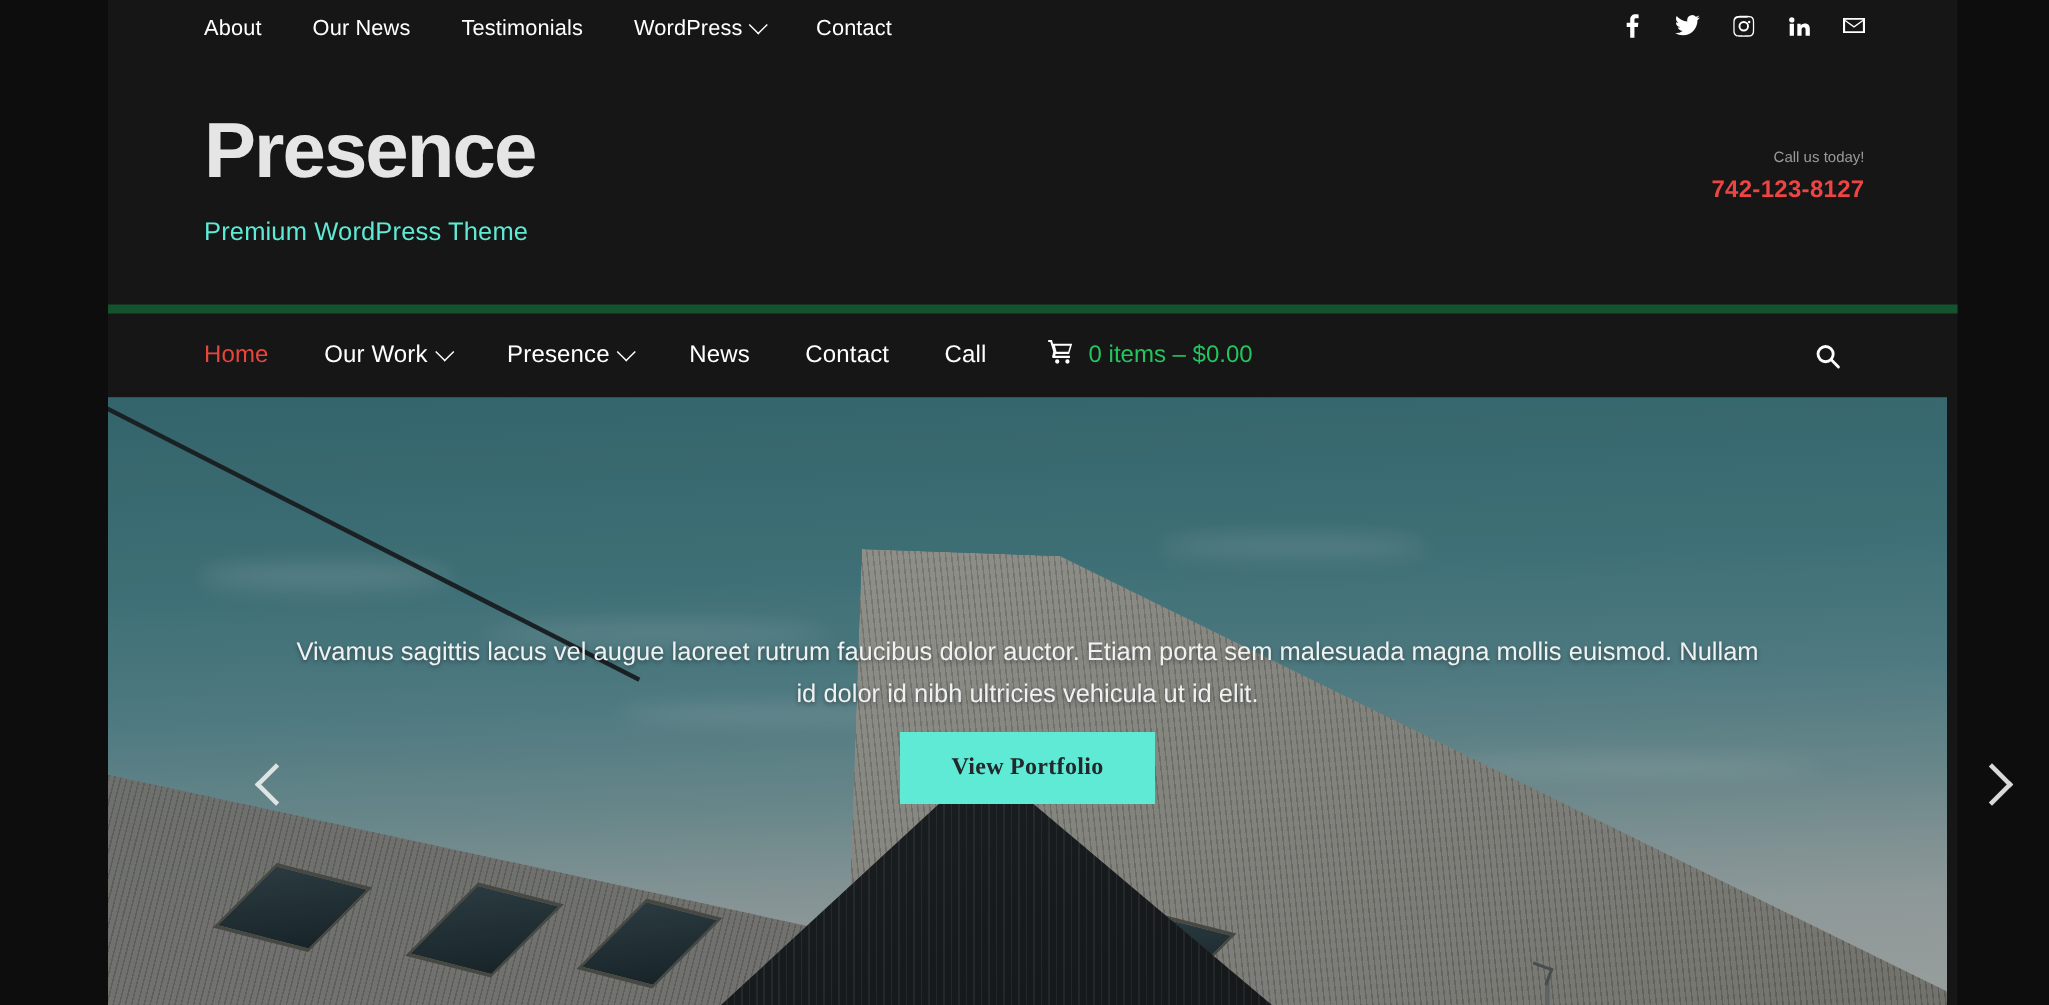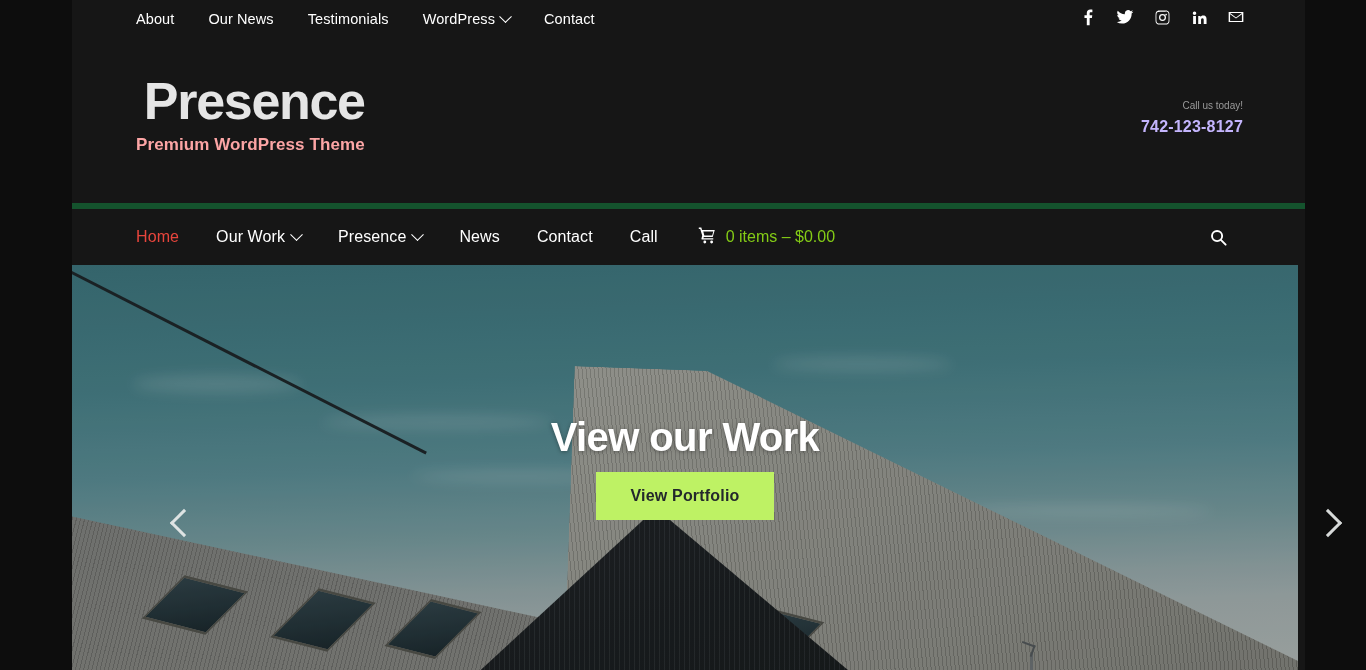--- a/index.html
+++ b/index.html
@@ -65,35 +65,34 @@
   #branding { position:absolute; left:64px; top:74px; }
   #site-title {
     color:#e5e5e5;
     font-size:52px;
     font-weight:bold;
     letter-spacing:-1.3px;
     line-height:1.05;
     text-align:right;
   }
   #site-tagline {
-    color:#fca5a5;
+    color:#5eead4;
     font-size:17px;
-    margin-top:6px;
+    margin-top:16px;
     letter-spacing:.1px;
-    font-weight:bold;
   }
   #callbox {
     position:absolute; right:62px; top:100px;
     text-align:right;
   }
   #call-label {
     color:#9a9a9a; font-size:10px;
   }
   #call-number {
-    color:#c4b5fd; font-size:16px; font-weight:bold;
+    color:#ef4444; font-size:16px; font-weight:bold;
     margin-top:7px; letter-spacing:.2px;
   }
 
   
   #navbar {
     position:absolute; left:0; top:203px;
     width:1233px; height:62px;
     border-top:6px solid #14532d;
     display:flex; align-items:center;
   }
@@ -106,21 +105,21 @@
     font-size:16px;
     margin-right:37px;
     white-space:nowrap;
     display:flex; align-items:center; gap:7px;
     cursor:pointer;
     letter-spacing:.1px;
   }
   #mainnav .nitem.active { color:#e8453c; }
   #cart-item {
     display:flex; align-items:center; gap:9px;
-    color:#84cc16; font-size:16px; cursor:pointer;
+    color:#22c55e; font-size:16px; cursor:pointer;
     margin-left:3px;
   }
   #search-btn {
     position:absolute; right:76px; top:50%;
     transform:translateY(-50%);
     width:22px; height:22px; cursor:pointer;
     display:flex; align-items:center; justify-content:center;
   }
 
   
@@ -237,28 +236,28 @@
   #hero-text {
     color:#f0f2f2;
     font-size:17px;
     line-height:1.62;
     width:980px;
     margin-top:22px;
     text-shadow:0 1px 3px rgba(0,0,0,.4);
   }
   #hero-btn {
     margin-top:12px;
-    background:#bef264;
+    background:#5eead4;
     color:#23282c;
     font-size:16px;
     font-weight:bold;
     padding:15px 34px;
     border:none;
     cursor:pointer;
-    font-family:Liberation Sans, sans-serif;
+    font-family:Liberation Serif, serif;
     letter-spacing:.2px;
   }
   .arrow {
     position:absolute;
     top:513px;
     width:26px; height:26px;
     cursor:pointer;
     opacity:.92;
   }
   .arrow i {
@@ -392,21 +391,21 @@
         <div class="skylight" style="left:672px; top:350px; width:66px; height:42px;"></div>
         <div id="facade"></div>
 
         <div id="pole"></div>
         <div id="pole-top"></div>
 
         <div id="hero-tint"></div>
       </div>
 
       <div id="hero-content">
-        <div id="hero-title">View our Work</div>
+        <div id="hero-text">Vivamus sagittis lacus vel augue laoreet rutrum faucibus dolor auctor. Etiam porta sem malesuada magna mollis euismod. Nullam id dolor id nibh ultricies vehicula ut id elit.</div>
         <button id="hero-btn">View Portfolio</button>
       </div>
     </div>
 
     <div class="arrow" id="arrow-left">
         <i></i>
       </div>
     <div class="arrow" id="arrow-right">
         <i></i>
       </div>

